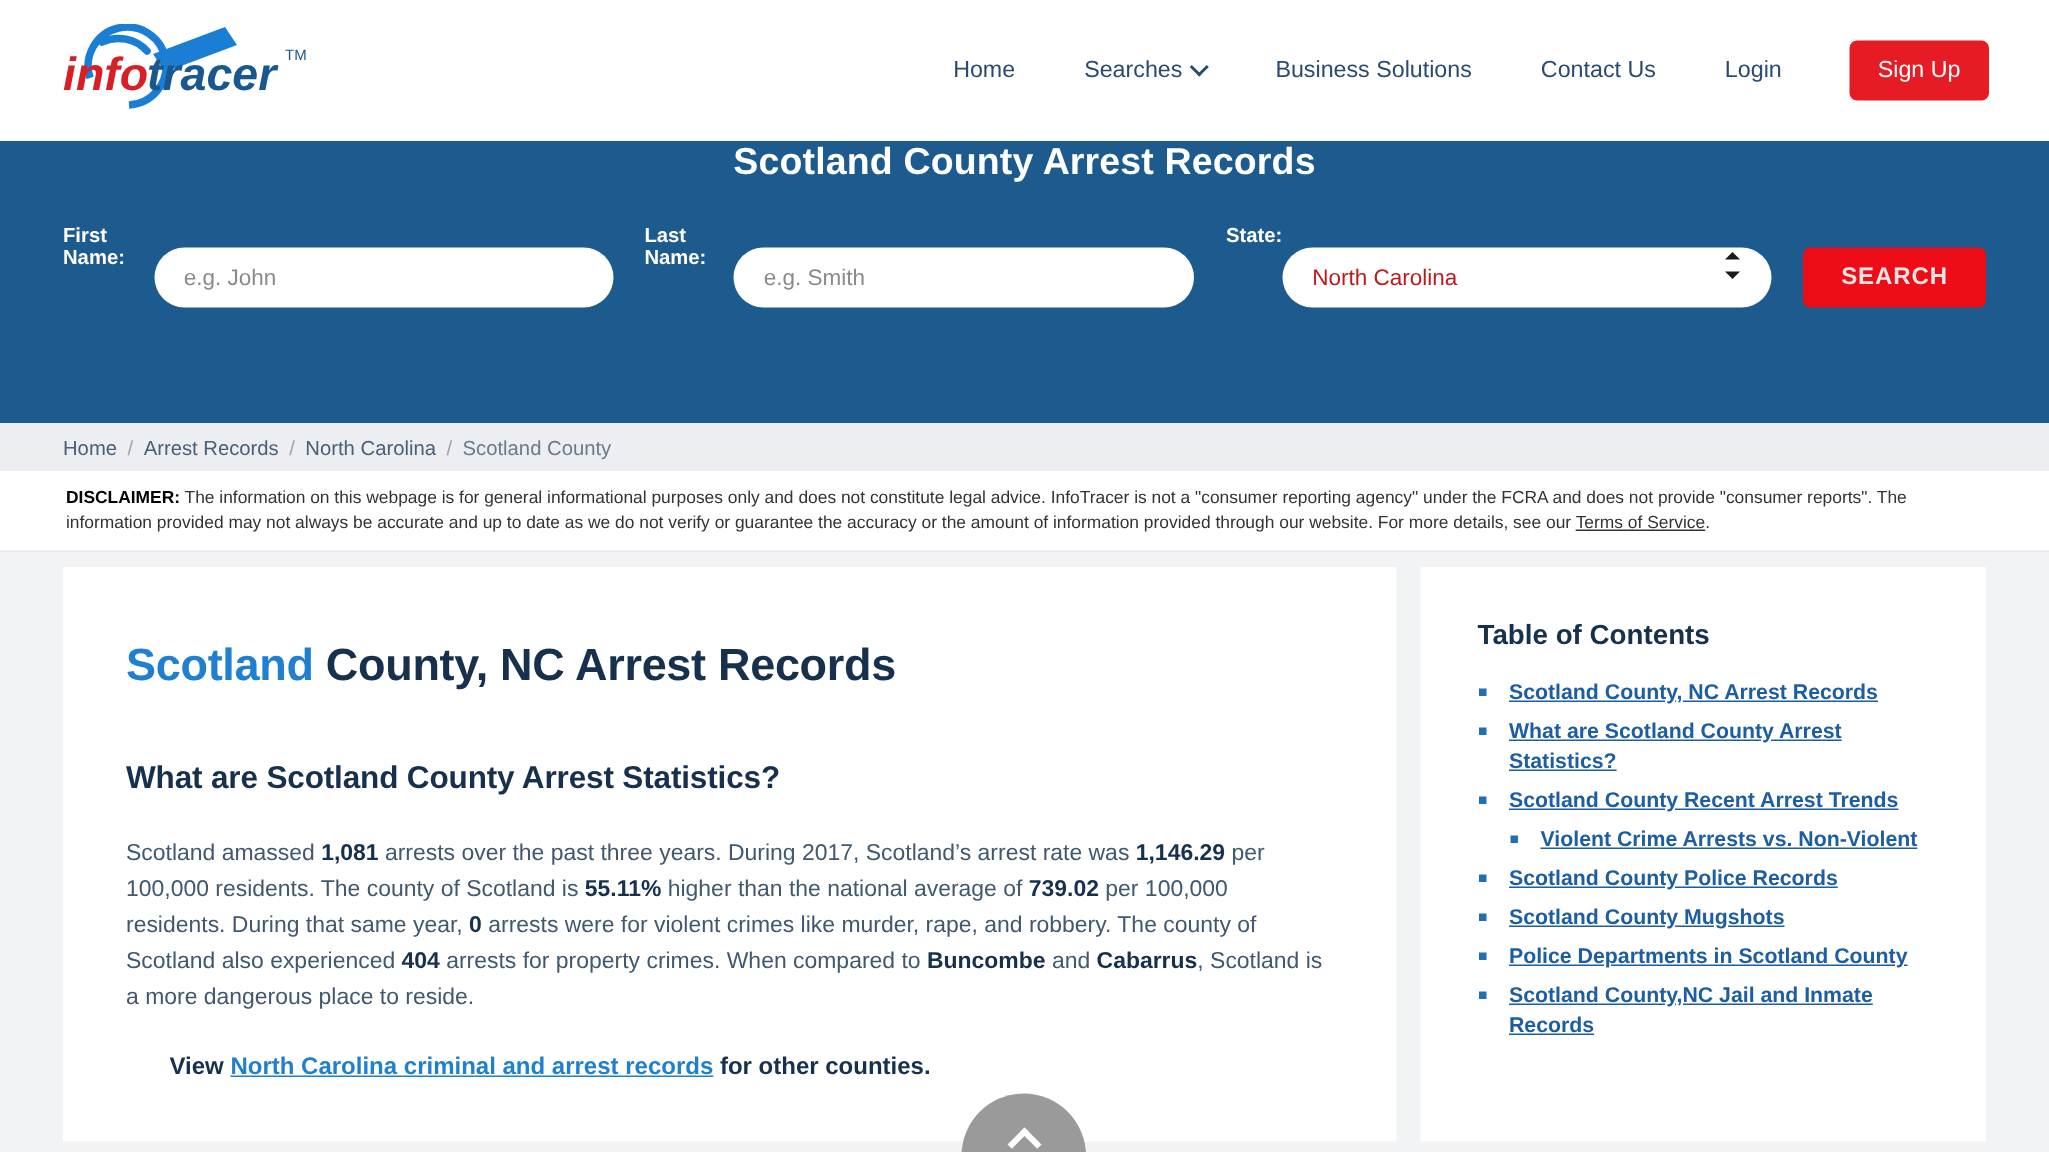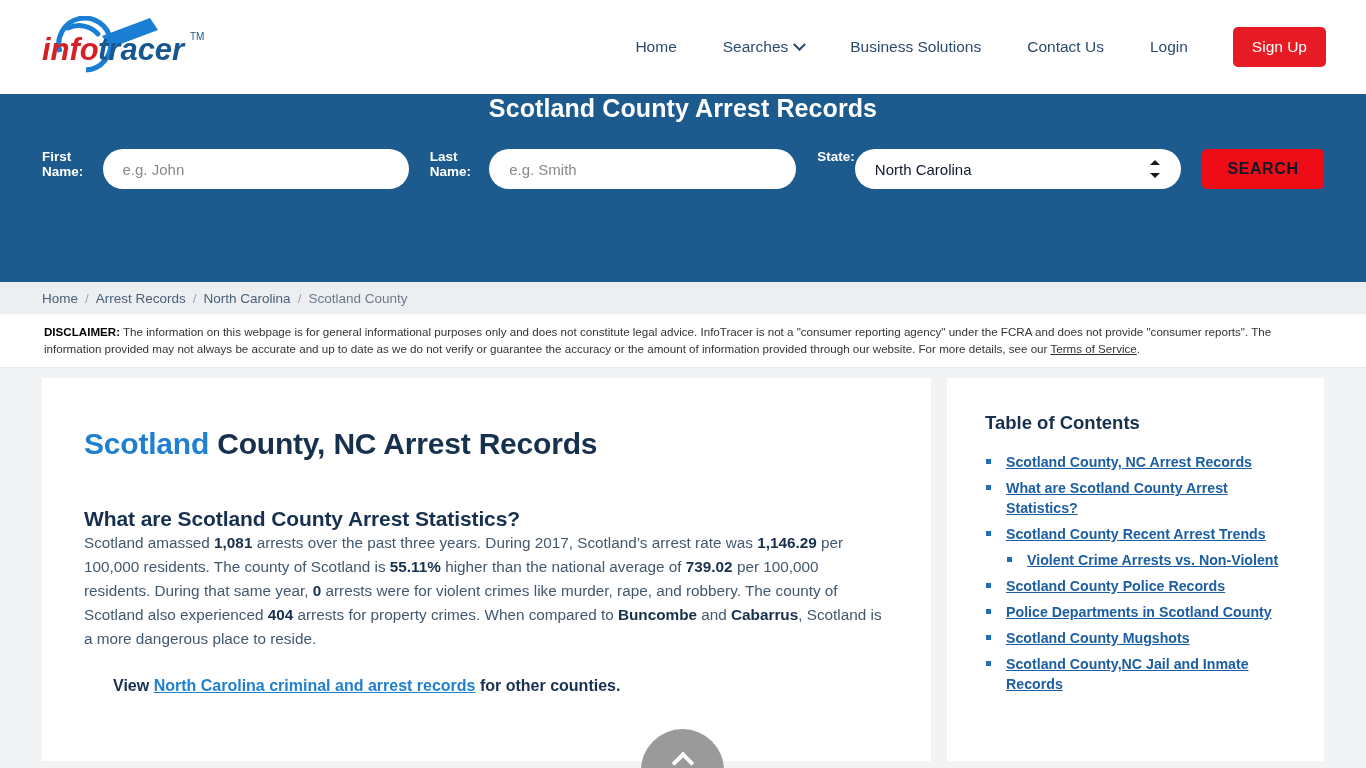--- a/index.html
+++ b/index.html
@@ -84,24 +84,25 @@
     font-weight: bold;
     margin-bottom: 9px;
   }
   .text-input, .state-select {
     height: 40px;
     border: none;
     border-radius: 21px;
     padding: 0 20px;
     font-size: 15px;
     font-family: "Liberation Sans", sans-serif;
-    color: #0f172a;
+    color: #b91c1c;
     background: #fff;
     width: 100%;
     outline: none;
+    margin-top: 16px;
   }
   .text-input::placeholder { color: #8a8a8a; }
   .select-wrap { position: relative; width: 100%; }
   .state-select {
     appearance: none; -webkit-appearance: none;
     padding-right: 40px;
   }
   .spinner {
     position: absolute;
     right: 21px; top: 50%;
@@ -115,21 +116,21 @@
     border-left: 5px solid transparent;
     border-right: 5px solid transparent;
     display: block;
   }
   .spinner i.up { border-bottom: 5px solid #1a1a1a; }
   .spinner i.down { border-top: 5px solid #1a1a1a; }
   .search-btn {
     height: 40px;
     min-width: 122px;
     background: #ee0c16;
-    color: #0f172a;
+    color: #e5e5e5;
     border: none;
     border-radius: 5px;
     font-size: 16px;
     font-weight: bold;
     letter-spacing: .6px;
     cursor: pointer;
     margin-left: 11px;
     font-family: "Liberation Sans", sans-serif;
   }
 
@@ -185,20 +186,21 @@
   }
   .h1 .accent { color: #1f7fd0; }
   .h2 {
     font-size: 21px;
     font-weight: bold;
     color: #16304e;
     margin-top: 45px;
     letter-spacing: -.1px;
   }
   .para {
+    margin-top: 26px;
     font-size: 15.3px;
     line-height: 24px;
     color: #41586f;
   }
   .para b { color: #16304e; font-weight: bold; }
   .view-line {
     margin-top: 26px;
     font-size: 16px;
     font-weight: bold;
     color: #16304e;
@@ -360,22 +362,22 @@
   </div>
 
   <div class="toc-card">
     <div class="toc-title">Table of Contents</div>
     <ul class="toc">
       <li><a href="#">Scotland County, NC Arrest Records</a></li>
       <li><a href="#">What are Scotland County Arrest Statistics?</a></li>
       <li><a href="#">Scotland County Recent Arrest Trends</a></li>
       <li class="sub"><a href="#">Violent Crime Arrests vs. Non-Violent</a></li>
       <li><a href="#">Scotland County Police Records</a></li>
+      <li><a href="#">Scotland County Mugshots</a></li>
       <li><a href="#">Police Departments in Scotland County</a></li>
-      <li><a href="#">Scotland County Mugshots</a></li>
       <li><a href="#">Scotland County,NC Jail and Inmate Records</a></li>
     </ul>
   </div>
 </div>
 
 <div class="scroll-top">
   <span class="chev-up"></span>
 </div>
 
 </body></html>

